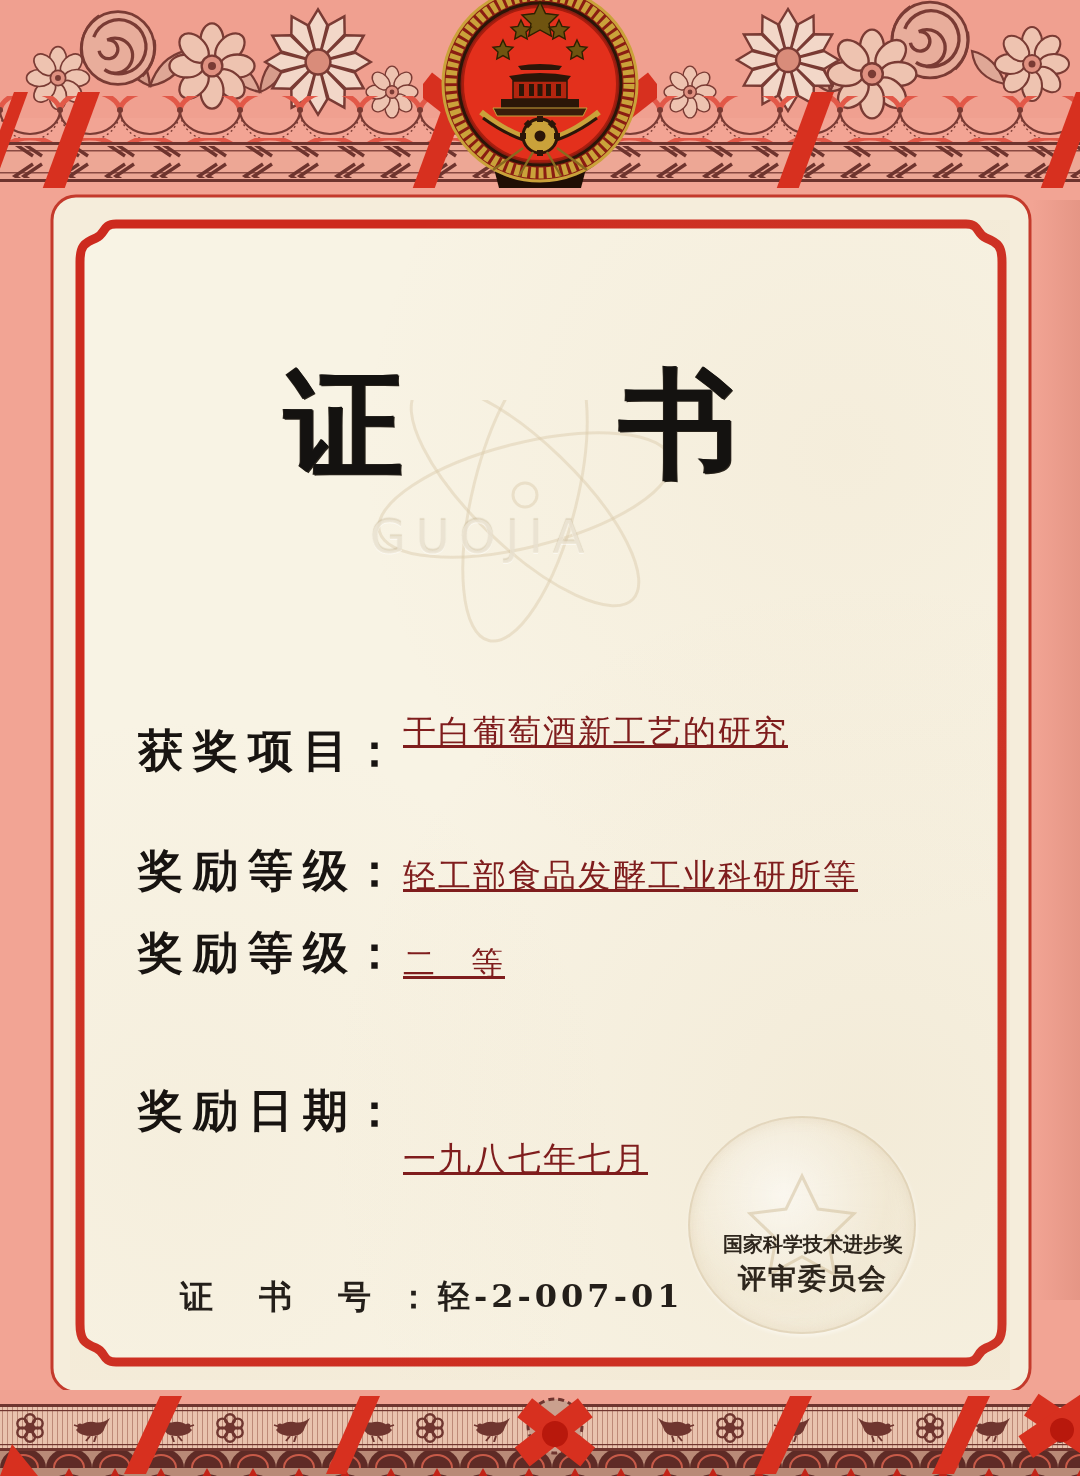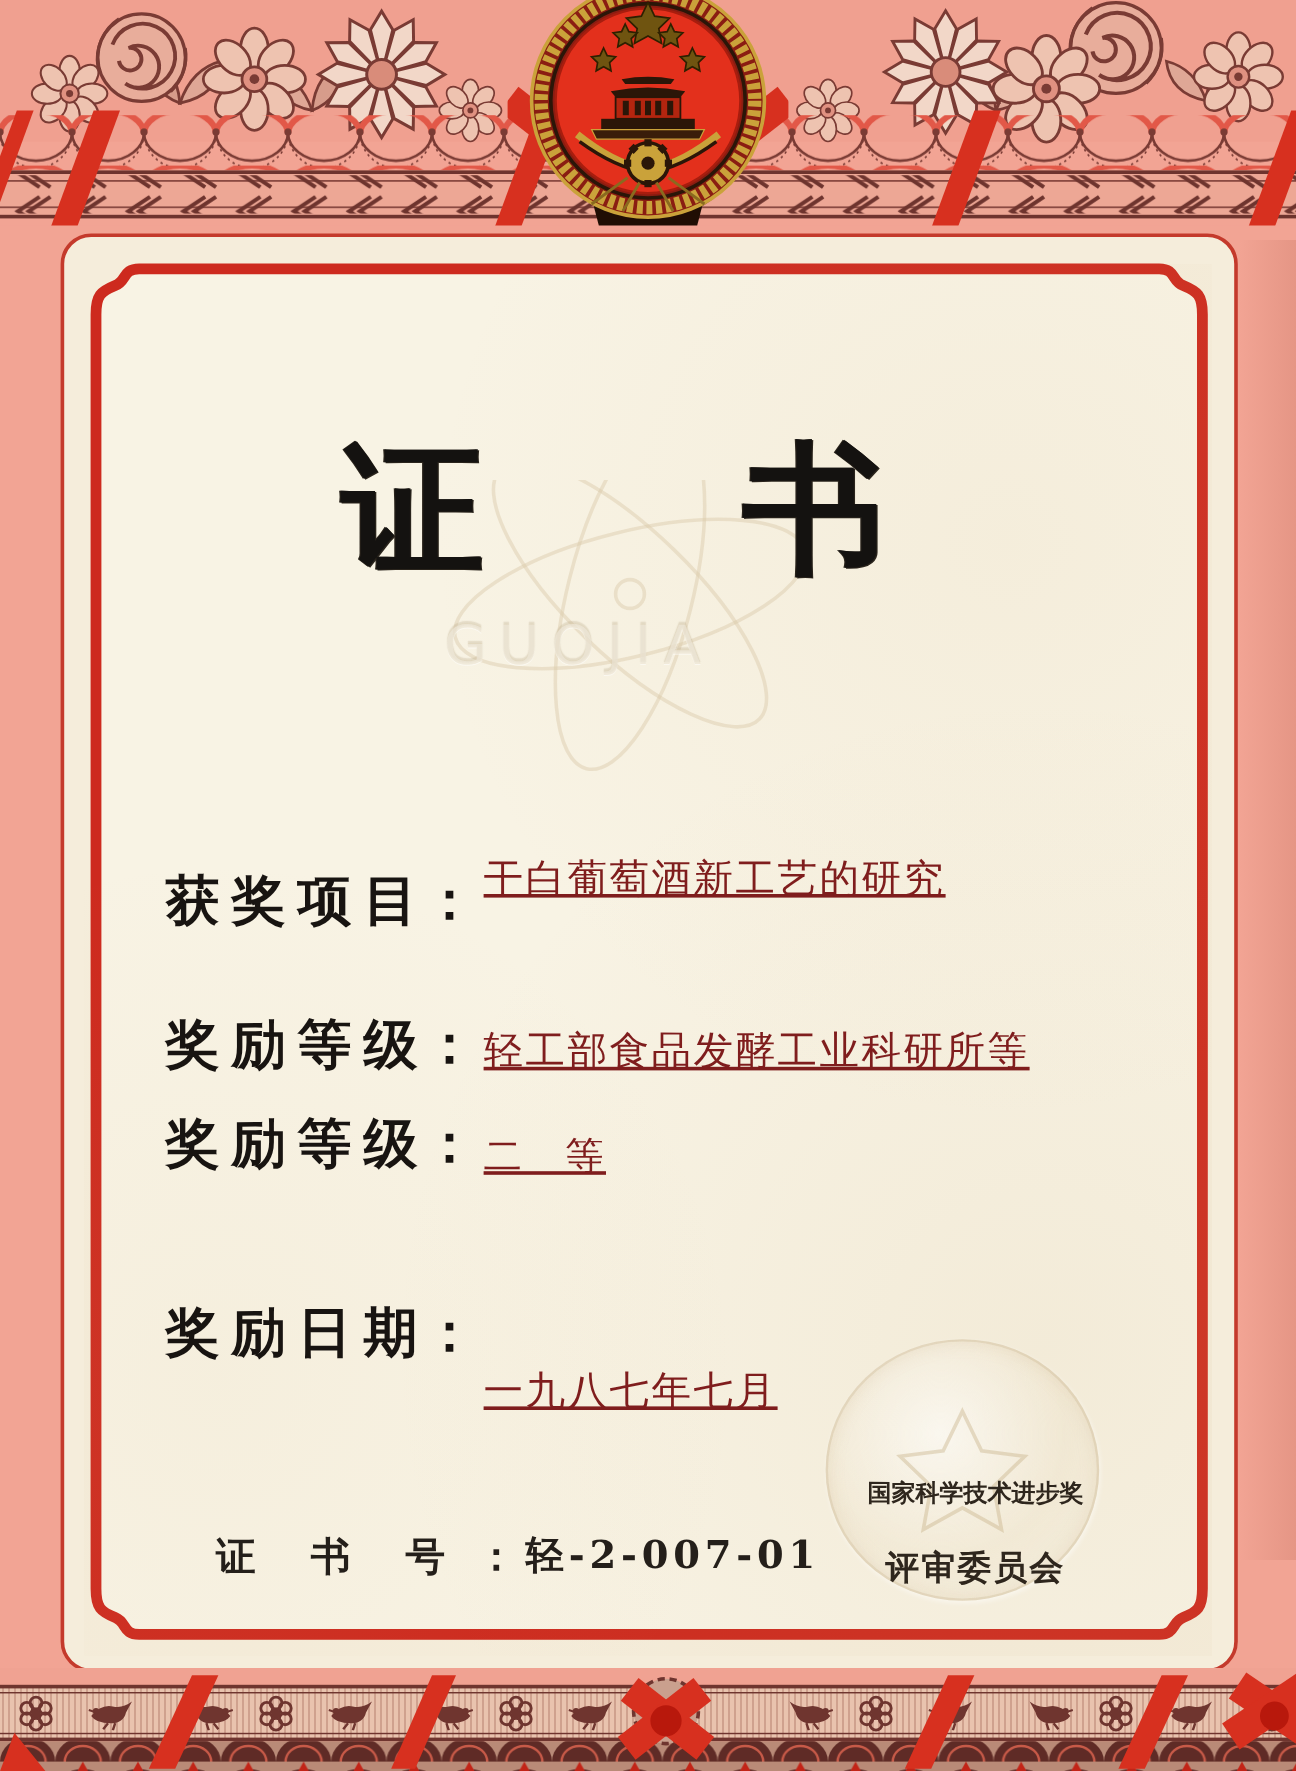--- a/index.html
+++ b/index.html
@@ -68,21 +68,21 @@
     font-size:32px;font-weight:600;color:#241f1a;letter-spacing:4px;line-height:1.15;margin-left:8px;
     font-family:"DejaVu Serif","Liberation Serif",serif;
     margin-top:40px;
   }
 
   
   .issuer{
     left:658px;top:1232px;width:310px;text-align:center;z-index:6;color:#2e261d;
   }
   .issuer .l1{font-size:20px;font-weight:700;letter-spacing:0px;line-height:1.2;}
-  .issuer .l2{font-size:28px;font-weight:700;margin-top:32px;letter-spacing:2px;}
+  .issuer .l2{font-size:28px;font-weight:700;margin-top:4px;letter-spacing:2px;}
   .seal{
     left:688px;top:1116px;width:228px;height:218px;border-radius:50%;
     border:2px solid rgba(196,172,132,.35);z-index:5;
     background:radial-gradient(circle at 42% 36%, rgba(255,255,255,.55), rgba(228,210,176,.14) 55%, rgba(210,188,150,.05) 72%, transparent 78%);
     box-shadow:inset 0 0 14px rgba(186,156,112,.18), 1px 2px 4px rgba(255,255,255,.5);
   }
 
   
   .age1{left:70px;top:220px;width:940px;height:1160px;z-index:3;
     background:

